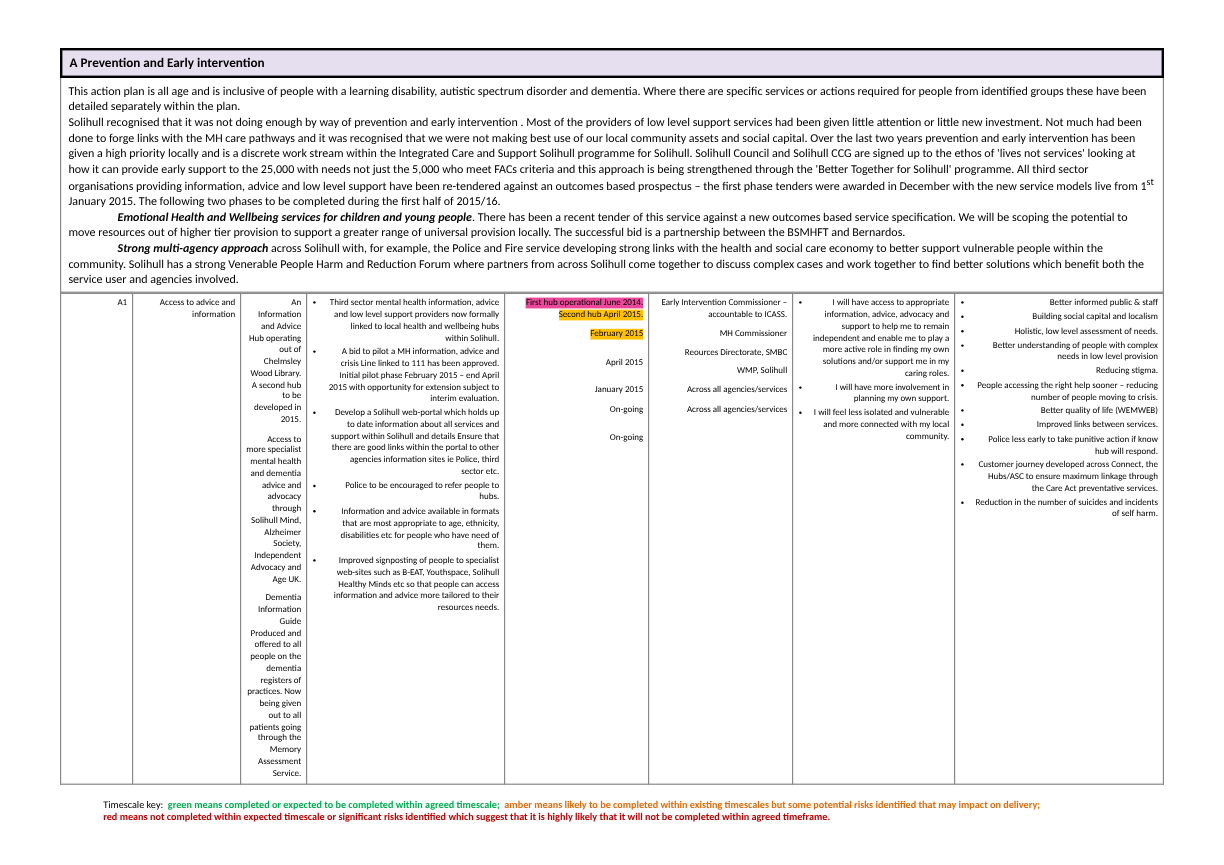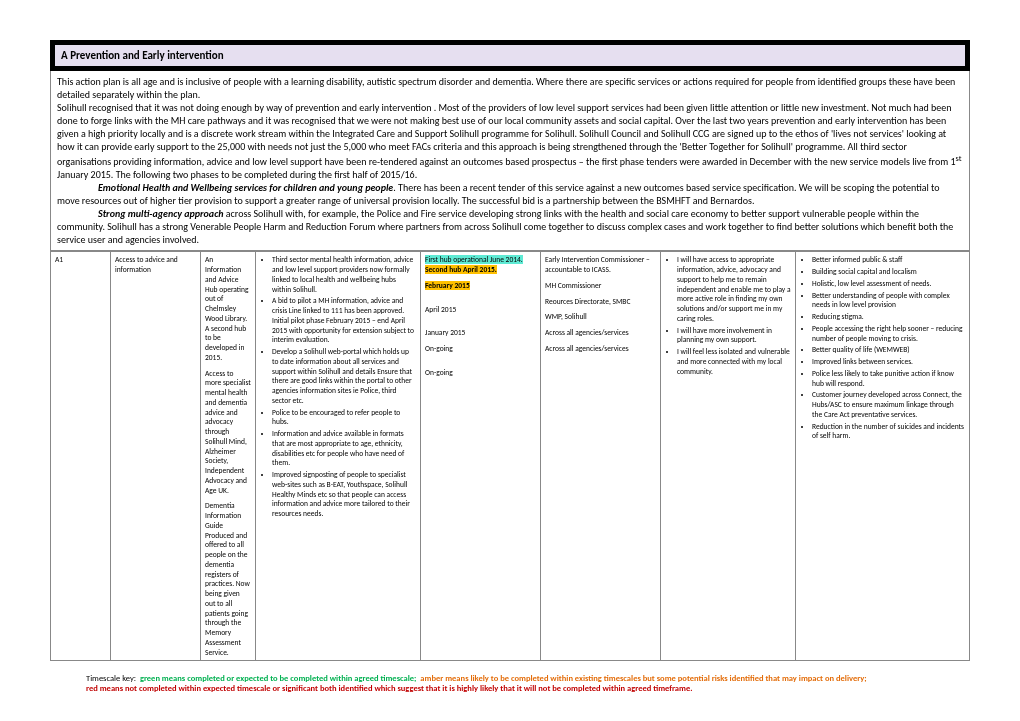--- a/index.html
+++ b/index.html
@@ -5,21 +5,21 @@
   body {
     font-family: Calibri, Arial, sans-serif;
     font-size: 8px;
     margin: 0;
     padding: 40px 50px;
     background: #fff;
     color: #000;
   }
   .section-header {
     background: #e6dff0;
-    border: 5px solid #000000;
+    border: 2px solid #000000;
     padding: 4px 6px;
     font-weight: bold;
     font-size: 11px;
   }
   .intro-box {
     border: 1px solid #888;
     border-top: none;
     padding: 4px 6px;
     font-size: 10px;
     line-height: 1.3;
@@ -31,33 +31,34 @@
     border: 1px solid #888;
     border-top: none;
     table-layout: fixed;
   }
   .main-table td {
     border: 1px solid #888;
     vertical-align: top;
     padding: 3px 4px;
     font-size: 7.5px;
     line-height: 1.3;
+    text-align: right;
   }
   .col-a1 { width: 60px; }
   .col-access { width: 90px; }
   .col-hub { width: 55px; }
   .col-actions { width: 165px; }
   .col-timescale { width: 120px; }
   .col-lead { width: 120px; }
   .col-individual { width: 135px; }
   .col-outcomes { width: auto; }
   ul { margin: 0; padding-left: 12px; }
   li { margin-bottom: 2px; }
-  .hl-green { background: #5eead4; }
-  .hl-amber { background: #ffc000; font-weight: bold; }
+  .hl-green { background: #ec4899; }
+  .hl-amber { background: #ffc000; }
   .timescale-key {
     margin-top: 12px;
     font-size: 8.5px;
     margin-left: 36px;
   }
   .tk-green { color: #00b050; font-weight: bold; }
   .tk-amber { color: #e36c09; font-weight: bold; }
   .tk-red { color: #c00000; font-weight: bold; }
   .para-space { margin-bottom: 6px; }
 </style>
@@ -141,27 +142,27 @@
     <td>
       <ul>
         <li>Better informed public &amp; staff</li>
         <li>Building social capital and localism</li>
         <li>Holistic, low level assessment of needs.</li>
         <li>Better understanding of people with complex needs in low level provision</li>
         <li>Reducing stigma.</li>
         <li>People accessing the right help sooner – reducing number of people moving to crisis.</li>
         <li>Better quality of life (WEMWEB)</li>
         <li>Improved links between services.</li>
-        <li>Police less likely to take punitive action if know hub will respond.</li>
+        <li>Police less early to take punitive action if know hub will respond.</li>
         <li>Customer journey developed across Connect, the Hubs/ASC to ensure maximum linkage through the Care Act preventative services.</li>
         <li>Reduction in the number of suicides and incidents of self harm.</li>
       </ul>
     </td>
   </tr>
 </tbody>
   </table>
 
 <div class="timescale-key">
   <span>Timescale key:</span>&nbsp;
   <span class="tk-green">green means completed or expected to be completed within agreed timescale;</span>&nbsp;
   <span class="tk-amber">amber means likely to be completed within existing timescales but some potential risks identified that may impact on delivery;</span><br>
-  <span class="tk-red">red means not completed within expected timescale or significant both identified which suggest that it is highly likely that it will not be completed within agreed timeframe.</span>
+  <span class="tk-red">red means not completed within expected timescale or significant risks identified which suggest that it is highly likely that it will not be completed within agreed timeframe.</span>
 </div>
 
 </body></html>

